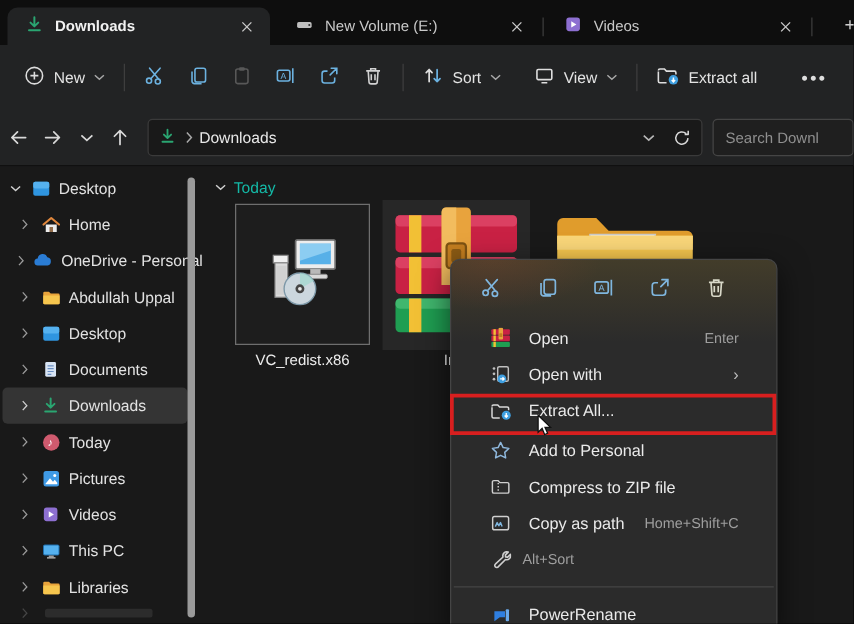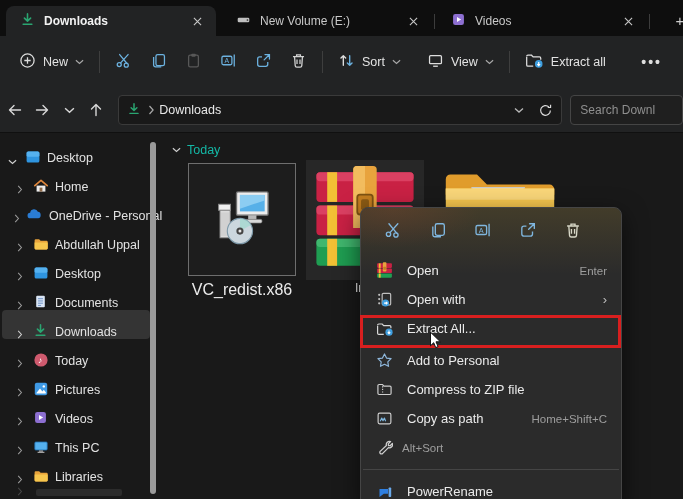--- a/index.html
+++ b/index.html
@@ -39,55 +39,55 @@
   .addrbar .crumb{ margin:0 6px 0 4px; font-size:12.5px; color:#e8e8e8; }
   .addr-right{ margin-left:auto; display:flex; align-items:center; gap:14px; }
   .searchbox{ margin-left:8px; width:120px; height:30px; background:#1f1f1f;
     border:1px solid #454545; border-radius:4px; display:flex; align-items:center; padding:0 9px; }
   .searchbox input{ width:100%; background:transparent; border:none; outline:none;
     color:#e0e0e0; font-size:12px; font-family:inherit; }
   .searchbox input::placeholder{ color:#8f8f8f; }
   
   .body{ position:absolute; left:0; top:134px; width:683px; height:365px; }
   .sidebar{ position:absolute; left:0; top:0; width:160px; height:365px; padding-top:2px; }
-  .srow{ height:29px; display:flex; align-items:flex-end; gap:6px; margin:0 10px 0 2px;
+  .srow{ height:29px; display:flex; align-items:center; gap:6px; margin:0 10px 0 2px;
     border-radius:4px; padding-left:4px; color:#e2e2e2; font-size:12.5px; white-space:nowrap; }
   .srow.lvl1{ padding-left:12px; }
   .srow.selected{ background:#343434; }
   .srow .schev{ width:12px; display:flex; justify-content:center; color:#9a9a9a; }
   .srow .sic{ width:17px; height:17px; display:flex; align-items:center; justify-content:center; }
   .srow.partial{ height:12px; overflow:hidden; opacity:.55; }
   .blurbar{ width:86px; height:7px; background:#3c3c3c; border-radius:2px; margin-left:4px; }
   .sscroll{ position:absolute; left:150px; top:8px; width:6px; height:352px;
     background:#9a9a9a; border-radius:3px; }
   
   .content{ position:absolute; left:160px; top:0; width:523px; height:365px; }
   .group-hdr{ position:absolute; left:12px; top:9px; display:flex; align-items:center; gap:6px;
     color:#14b8a6; font-size:12.5px; }
   .tile1{ position:absolute; left:28px; top:29px; width:108px; height:113px;
     background:#1d1d1d; border:1px solid #6e6e6e; display:flex; align-items:center; justify-content:center; }
   .tile1-label{ position:absolute; left:28px; top:147px; width:108px; text-align:center;
-    font-size:16px; color:#ececec; }
+    font-size:12px; color:#ececec; }
   .tile2{ position:absolute; left:146px; top:26px; width:118px; height:120px;
     background:#272727; display:flex; align-items:center; justify-content:center; }
   .tile2-label{ position:absolute; left:146px; top:147px; width:118px; text-align:center;
     font-size:12px; color:#ececec; }
   .bigfolder{ position:absolute; left:280px; top:33px; }
   
   .cmenu{ position:absolute; left:360px; top:207px; width:262px; height:300px; z-index:10;
     background:#2b2b2b; border:1px solid #454545; border-radius:8px;
     box-shadow:0 8px 24px rgba(0,0,0,.6); overflow:hidden; }
   .cmenu::before{ content:""; position:absolute; inset:0 0 auto 0; height:66px;
     background:linear-gradient(180deg, rgba(120,100,40,.30), rgba(120,100,40,0)),
                radial-gradient(90px 40px at 12% 0%, rgba(160,60,50,.25), rgba(160,60,50,0));
     pointer-events:none; }
   .qrow{ position:relative; height:44px; display:flex; align-items:center; gap:21px; padding:0 20px; }
   .qbtn{ width:24px; height:24px; display:flex; align-items:center; justify-content:center; border-radius:4px; }
   .mlist{ position:relative; padding-top:4px; }
-  .mi{ height:29px; display:flex; align-items:center; padding:0 14px; font-size:13px; color:#eaeaea; }
+  .mi{ height:29px; display:flex; align-items:center; padding:0 30px; font-size:13px; color:#eaeaea; }
   .mi-ic{ width:19px; height:18px; display:flex; align-items:center; justify-content:center; }
   .mi-label{ margin-left:13px; flex:1; white-space:nowrap; }
   .mi-short{ color:#9e9e9e; font-size:11.5px; margin-left:8px; }
   .mi-sub{ color:#bdbdbd; }
   .mi.gap{ margin-top:3px; }
   .msep{ height:1px; background:#454545; margin:7px 2px; }
   .red-box{ position:absolute; left:360px; top:315px; width:261px; height:33px;
     border:3px solid #d81f1f; z-index:12; pointer-events:none; }
   .cursor{ position:absolute; left:429px; top:331px; z-index:20; pointer-events:none; }
 </style>

